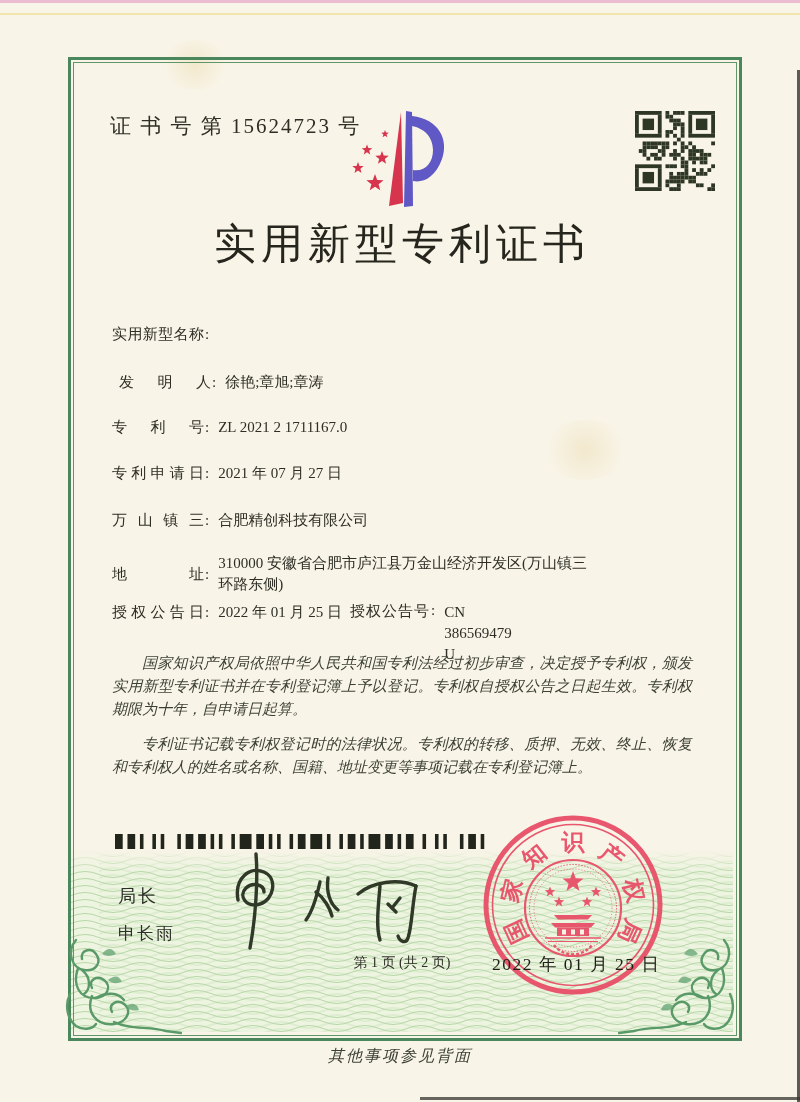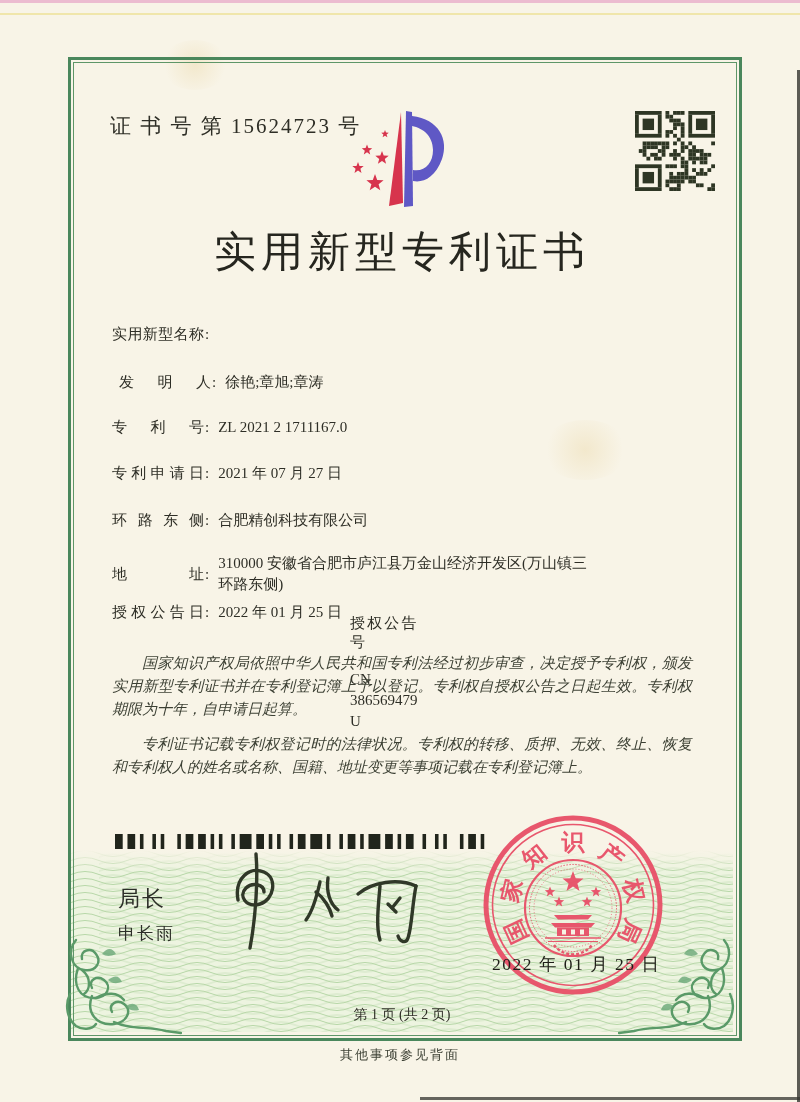--- a/index.html
+++ b/index.html
@@ -17,45 +17,45 @@
   .frame-inner{position:absolute;inset:2px;border:1px solid #5e9668;}
   
   .band{position:absolute;left:71px;top:850px;z-index:1;}
   .flourish{position:absolute;z-index:3;}
   .fl-left{left:62px;top:934px;}
   .fl-right{left:618px;top:934px;}
   
   .cert-no{position:absolute;left:110px;top:112px;font-size:21px;letter-spacing:2px;z-index:4;}
   .logo{position:absolute;left:345px;top:106px;z-index:4;}
   .qr{position:absolute;left:635px;top:111px;z-index:4;}
-  .title{position:absolute;left:68px;top:224px;width:668px;text-align:center;
+  .title{position:absolute;left:68px;top:216px;width:668px;text-align:center;
          font-size:42px;letter-spacing:5px;color:#26261f;z-index:4;}
   .fields{position:absolute;left:112px;top:325px;width:580px;font-size:15px;z-index:4;}
   .frow{position:absolute;left:0;display:flex;align-items:center;}
   .flabel{display:inline-block;width:92px;text-align:justify;text-align-last:justify;
           -moz-text-align-last:justify;text-justify:inter-character;flex:none;}
   .fcolon{flex:none;margin:0 9px 0 1px;}
   .fvalue{white-space:pre-line;max-width:440px;line-height:21px;}
-  .pair2{position:absolute;left:238px;top:12px;display:flex;flex-direction:column;}
+  .pair2{position:absolute;left:238px;top:0;display:flex;}
   .pair2 .flabel{width:auto;letter-spacing:1px;}
   .paras{position:absolute;left:100px;top:640px;width:604px;font-size:15px;line-height:23px;
          color:#3c4034;text-align:justify;font-style:italic;z-index:4;}
   .paras p{margin:12px;text-indent:2em;}
   .barcode{position:absolute;left:115px;top:834px;z-index:4;}
   .director-title{position:absolute;left:118px;top:884px;font-family:"Liberation Sans","DejaVu Sans",sans-serif;
-          font-size:22px;color:#2c2f28;z-index:4;letter-spacing:2px;}
+          font-size:18px;color:#2c2f28;z-index:4;letter-spacing:2px;}
   .director-name{position:absolute;left:118px;top:922px;font-family:"Liberation Sans","DejaVu Sans",sans-serif;
           font-size:17px;color:#2c2f28;z-index:4;letter-spacing:2px;}
   .signature{position:absolute;left:220px;top:848px;z-index:4;}
   .seal{position:absolute;left:478px;top:812px;z-index:5;opacity:.95;}
   .seal text{font-size:23px;font-weight:bold;fill:#e84f67;font-family:"Liberation Serif","DejaVu Serif",serif;}
   .seal-date{position:absolute;left:492px;top:952px;font-size:17.5px;letter-spacing:1.5px;color:#1e1e18;z-index:6;}
-  .page-num{position:absolute;left:68px;top:1006px;width:668px;text-align:center;font-size:14px;z-index:4;}
-  .back-note{position:absolute;left:0;top:1046px;width:800px;text-align:center;font-size:13px;
-             color:#3c4034;z-index:4;letter-spacing:2px;}
+  .page-num{position:absolute;left:68px;top:954px;width:668px;text-align:center;font-size:14px;z-index:4;}
+  .back-note{position:absolute;left:0;top:1046px;width:800px;text-align:center;font-size:16px;
+             font-style:italic;color:#3c4034;z-index:4;letter-spacing:2px;}
 </style>
 </head>
 <body>
 
 <div class="page">
 
   <div class="edge-top-pink"></div>
   <div class="edge-top-yellow"></div>
   <div class="edge-right-dark"></div>
   <div class="edge-bottom-dark"></div>
@@ -286,21 +286,21 @@
       <span class="flabel">专利号</span>
         <span class="fcolon">:</span>
       <span class="fvalue">ZL 2021 2 1711167.0</span>
     </div>
     <div class="frow" style="top:138px;">
       <span class="flabel">专利申请日</span>
         <span class="fcolon">:</span>
       <span class="fvalue">2021 年 07 月 27 日</span>
     </div>
     <div class="frow" style="top:185px;">
-      <span class="flabel">环路东侧</span>
+      <span class="flabel">万山镇三</span>
         <span class="fcolon">:</span>
       <span class="fvalue">合肥精创科技有限公司</span>
     </div>
     <div class="frow" style="top:228px;">
       <span class="flabel">地址</span>
         <span class="fcolon">:</span>
       <span class="fvalue">310000 安徽省合肥市庐江县万金山经济开发区(万山镇三
 环路东侧)</span>
     </div>
     <div class="frow" style="top:277px;">

